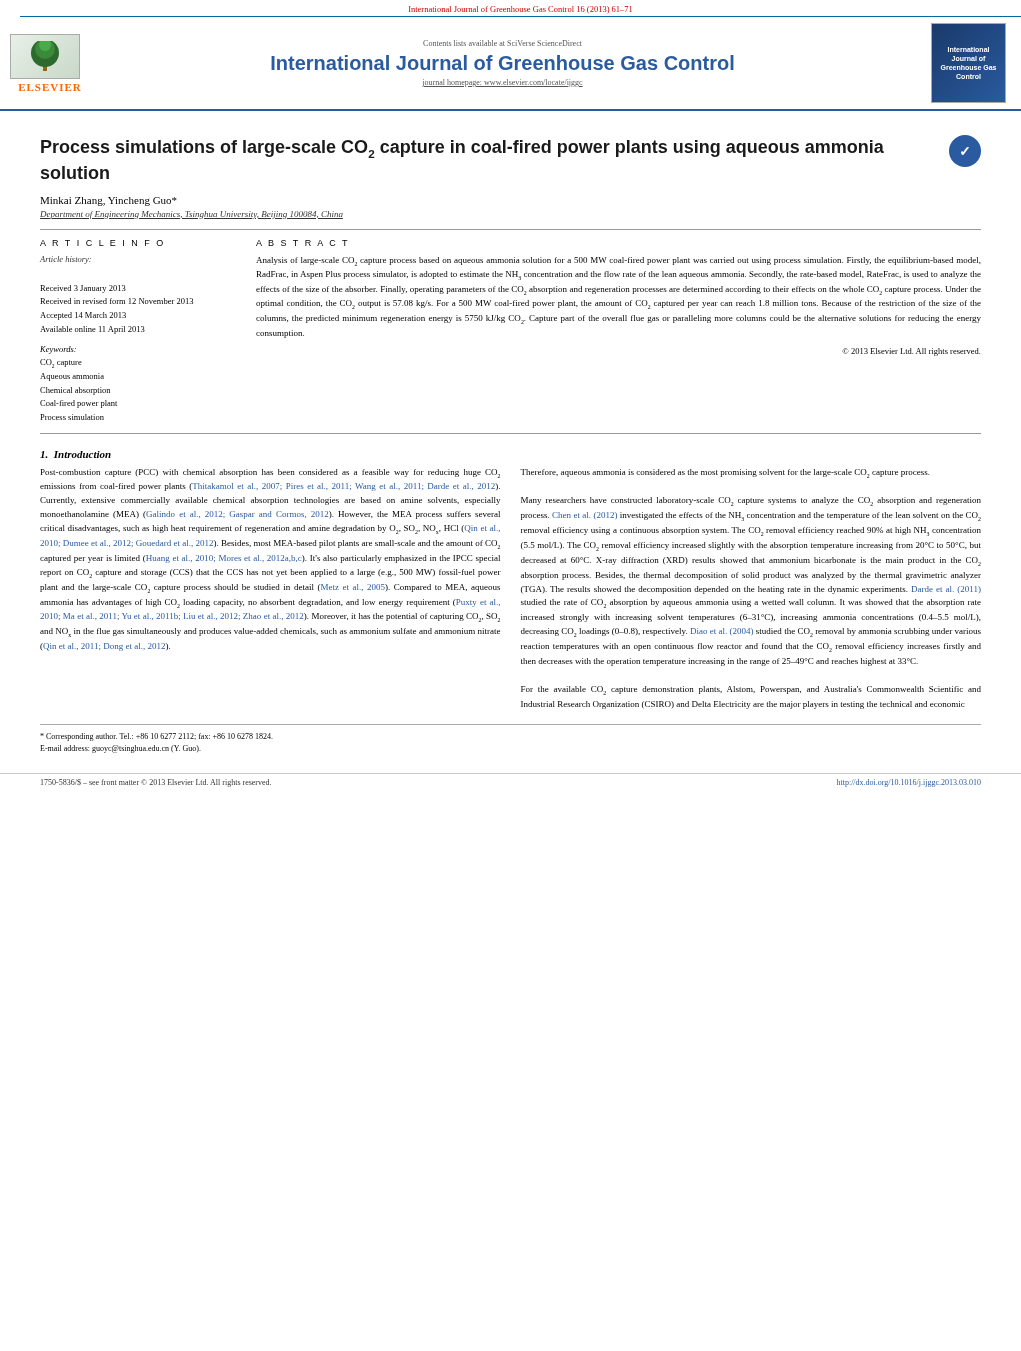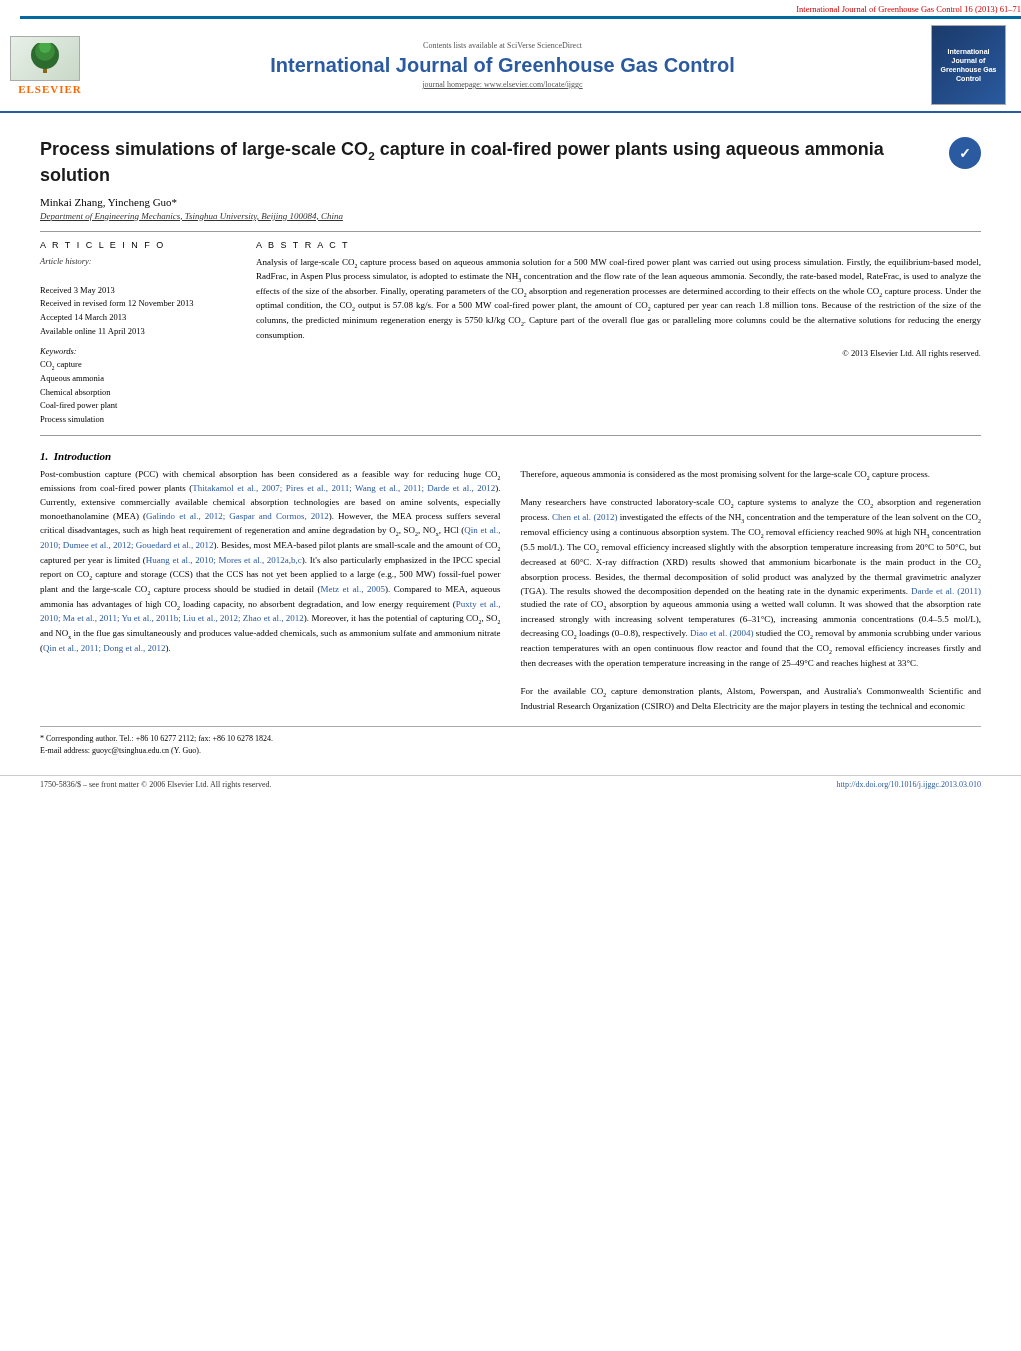--- a/index.html
+++ b/index.html
@@ -5,25 +5,25 @@
     * { margin: 0; padding: 0; box-sizing: border-box; }
     body {
       font-family: 'Times New Roman', Times, serif;
       background: #fff;
       color: #000;
       width: 1021px;
       min-height: 1351px;
       font-size: 10px;
     }
     .top-bar {
-      text-align: right;
+      text-align: center;
       font-size: 8.5px;
       color: #c00;
       padding: 4px 0 2px 0;
-      border-bottom: 3px solid #0369a1;
+      border-bottom: 1px solid #0369a1;
       margin-left: 20px;
     }
     .header-area {
       display: flex;
       align-items: center;
       padding: 6px 10px;
       border-bottom: 2px solid #2a5a9f;
     }
     .elsevier-box {
       width: 80px;
@@ -311,21 +311,21 @@
   <div class="affiliation">Department of Engineering Mechanics, Tsinghua University, Beijing 100084, China</div>
 
   <hr class="divider">
 
   <div class="two-col">
 
     <div class="article-info">
       <div class="section-heading">A R T I C L E   I N F O</div>
 
       <div class="info-label">Article history:</div>
-      <div class="info-dates">Received 3 May 2013</div>
+      <div class="info-dates">Received 3 January 2013</div>
       <div class="info-dates">Received in revised form 12 November 2013</div>
       <div class="info-dates">Accepted 14 March 2013</div>
       <div class="info-dates">Available online 11 April 2013</div>
 
       <div class="keywords-label">Keywords:</div>
       <div class="keywords-list">
         CO<sub>2</sub> capture<br>
         Aqueous ammonia<br>
         Chemical absorption<br>
         Coal-fired power plant<br>
@@ -368,15 +368,15 @@
   </div>
 
   <div class="footnote-area">
     <div class="footnote-text">* Corresponding author. Tel.: +86 10 6277 2112; fax: +86 10 6278 1824.</div>
     <div class="footnote-text">E-mail address: guoyc@tsinghua.edu.cn (Y. Guo).</div>
   </div>
 
 </div>
 
 <div class="bottom-bar">
-  <div class="bottom-issn">1750-5836/$ – see front matter © 2006 Elsevier Ltd. All rights reserved.</div>
+  <div class="bottom-issn">1750-5836/$ – see front matter © 2013 Elsevier Ltd. All rights reserved.</div>
   <div class="bottom-doi">http://dx.doi.org/10.1016/j.ijggc.2013.03.010</div>
 </div>
 
 </body></html>

